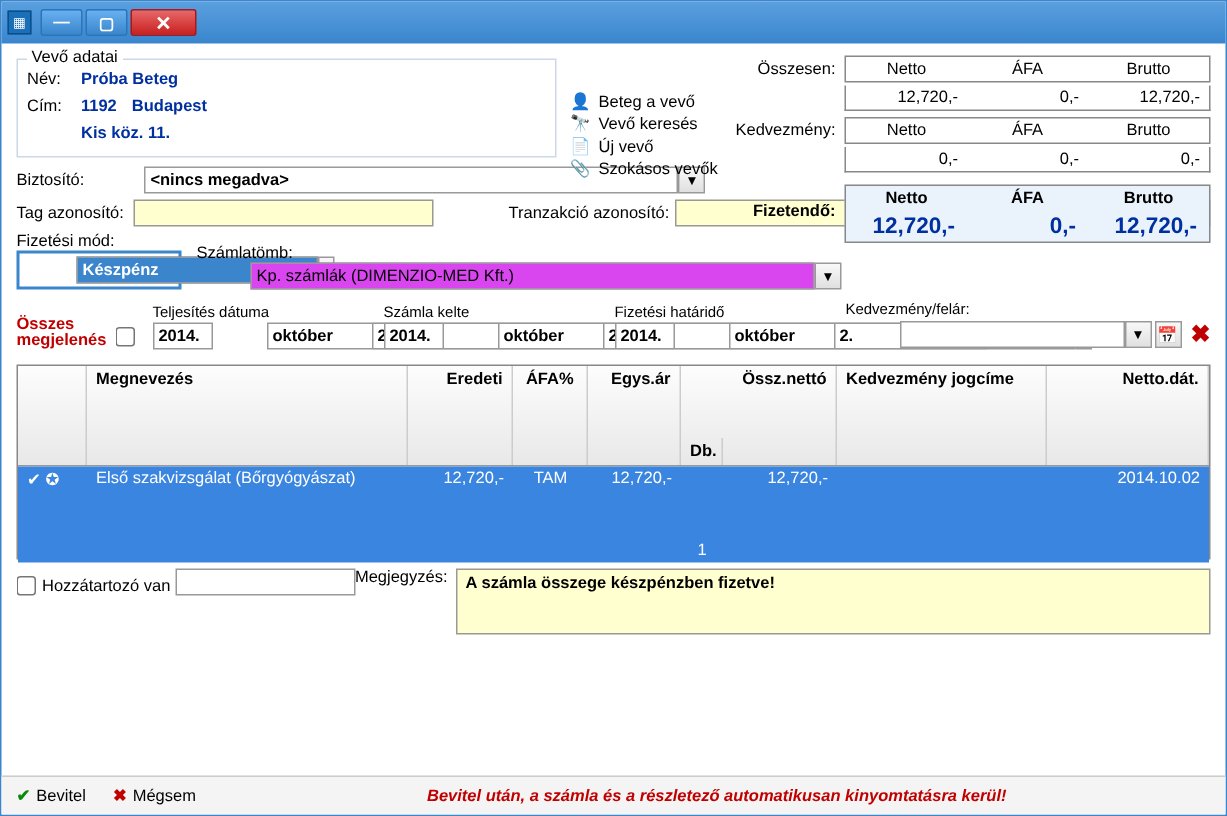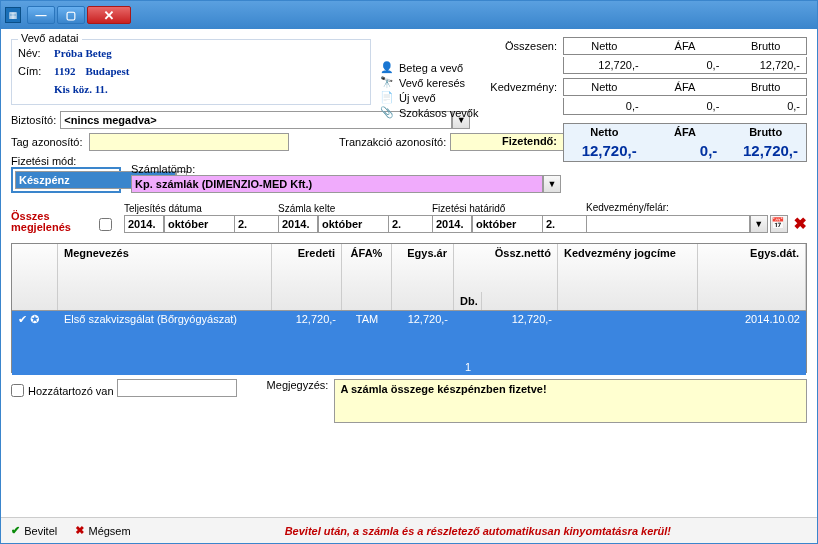--- a/index.html
+++ b/index.html
@@ -16,41 +16,41 @@
 .row { display: flex; align-items: center; }
 .radio-row { margin-bottom: 4px; }
 .radio { display: flex; align-items: center; margin-right: 12px; }
 .radio input { margin-right: 4px; }
 .radio .lbl.bold { font-weight: bold; }
 .fieldset { border: 1px solid #ccd8e8; padding: 4px 6px 6px 6px; margin-top: 2px; position: relative; }
 .fieldset .legend { position: absolute; top: -8px; left: 6px; background: #fff; padding: 0 3px; font-size: 11px; }
 .left-block { width: 360px; }
 .cust-line { display: flex; padding: 3px 0; }
 .cust-label { width: 36px; }
-.cust-value { color: #0030a0; font-weight: bold; font-family: Liberation Serif, serif; }
+.cust-value { color: #0030a0; font-weight: bold; }
 .action-list { position: absolute; left: 378px; top: 60px; }
 .action-item { display: flex; align-items: center; margin-bottom: 2px; cursor: pointer; }
 .action-item .icn { width: 16px; text-align: center; margin-right: 4px; }
 .totals { position: absolute; right: 10px; top: 36px; width: 320px; }
 .tot-row { display: flex; align-items: center; margin-bottom: 2px; }
 .tot-label { width: 76px; text-align: right; padding-right: 6px; }
 .tot-box { flex: 1; border: 1px solid #888; display: flex; }
 .tot-box .hcell, .tot-box .vcell { flex: 1; text-align: right; padding: 2px 6px; }
 .tot-box .hcell { font-weight: normal; text-align: center; }
 .tot-box.noborder { border: none; }
 .pay-box { border: 1px solid #888; margin-top: 4px; background: #eaf3fc; }
 .pay-head { display: flex; }
 .pay-head .pcell { flex: 1; text-align: center; font-weight: bold; padding: 2px; }
 .pay-vals { display: flex; }
 .pay-vals .pcell { flex: 1; text-align: right; font-weight: bold; padding: 2px 8px; font-size: 15px; color: #0030a0; }
 .form-row { display: flex; align-items: center; margin-top: 4px; }
 .form-lbl { margin-right: 4px; }
 .txtin { border: 1px solid #999; height: 18px; padding: 1px 3px; background: #ffffd0; }
 .combo { display: flex; }
-.combo .txtin { flex: 1; background: #fff; }
+.combo .txtin { flex: 1; background: #fff; margin-left: 36px; }
 .combo .cbtn { width: 18px; height: 18px; border: 1px solid #999; background: linear-gradient(#f8f8f8, #e0e0e0); display: flex; align-items: center; justify-content: center; cursor: pointer; font-size: 9px; }
 .payfield { border: 2px solid #3a85cc; padding: 2px; }
 .payfield .combo { width: 86px; }
 .payfield .combo .txtin { background: #3a85cc; color: #fff; font-weight: bold; }
 .osszes { color: #c00000; font-weight: bold; font-size: 10px; line-height: 11px; margin-top: 14px; cursor: pointer; }
 .szamlatomb { flex: 1; }
 .date-sect { display: flex; gap: 10px; margin-top: 2px; }
 .date-col { display: flex; flex-direction: column; }
 .date-lbl { font-size: 10px; margin-bottom: 1px; }
 .date-ctrl { display: flex; }
@@ -208,21 +208,21 @@
         <div class="payfield">
           <div class="combo">
             <input class="txtin" value="Készpénz" style="">
             <div class="cbtn">▼</div>
           </div>
         </div>
       </div>
       <div class="szamlatomb" style="margin-left:10px">
         <div class="form-lbl">Számlatömb:</div>
         <div class="combo" style="width:430px">
-          <input class="txtin" style="background: #f0abfc; font-weight: bold;" value="Kp. számlák (DIMENZIO-MED Kft.)">
+          <input class="txtin" style="background: #d946ef; font-weight: normal;" value="Kp. számlák (DIMENZIO-MED Kft.)">
           <div class="cbtn">▼</div>
         </div>
       </div>
     </div>
 
     <div class="form-row" style="align-items:flex-end">
       <div style="width:88px">
         <div class="osszes">
           <span>Összes</span><br>
           <span>megjelenés</span>
@@ -289,42 +289,42 @@
     <div class="grid">
       <div class="grid-head">
         <div class="gh gh0"></div>
         <div class="gh gh1">Megnevezés</div>
         <div class="gh gh2">Eredeti</div>
         <div class="gh gh3">ÁFA%</div>
         <div class="gh gh4">Egys.ár</div>
         <div class="gh gh5">Db.</div>
         <div class="gh gh6">Össz.nettó</div>
         <div class="gh gh7">Kedvezmény jogcíme</div>
-        <div class="gh gh8">Egys.dát.</div>
+        <div class="gh gh8">Netto.dát.</div>
       </div>
       <div class="grid-row">
         <div class="gc gc0">✔ ✪</div>
         <div class="gc gc1">Első szakvizsgálat (Bőrgyógyászat)</div>
         <div class="gc gc2">12,720,-</div>
         <div class="gc gc3">TAM</div>
         <div class="gc gc4">12,720,-</div>
         <div class="gc gc5">1</div>
         <div class="gc gc6">12,720,-</div>
         <div class="gc gc7"></div>
         <div class="gc gc8">2014.10.02</div>
       </div>
     </div>
 
     <div class="hoz-row">
       <div style="display:flex;align-items:flex-end">
         <input type="checkbox" class="chk" style="">
         <span>Hozzátartozó van</span>
         <input class="hoz-input" style="">
       </div>
-      <span style="margin-left:30px">Megjegyzés:</span>
+      <span style="">Megjegyzés:</span>
       <div class="megjegy-area">A számla összege készpénzben fizetve!</div>
     </div>
   </div>
 
   <div class="footer">
     <div class="fbtn ok">
       <span class="fi">✔</span>
       <span>Bevitel</span>
     </div>
     <div class="fbtn cancel">

